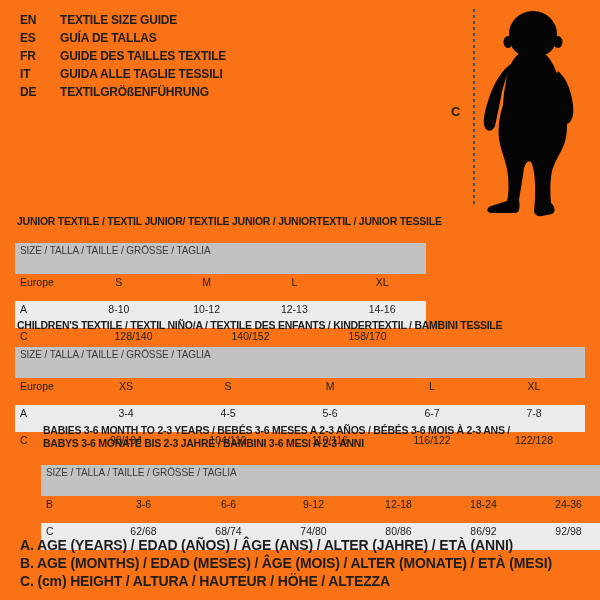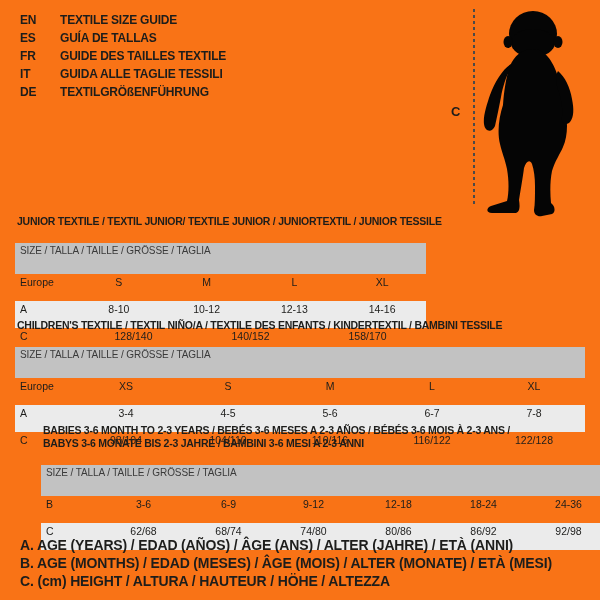--- a/index.html
+++ b/index.html
@@ -165,21 +165,21 @@
         <div class="tcell">116/122</div>
         <div class="tcell">122/128</div>
       </div>
     </div>
   <div class="table-block t3">
       <div class="table-title">BABIES 3-6 MONTH TO 2-3 YEARS / BEBÉS 3-6 MESES A 2-3 AÑOS / BÉBÉS 3-6 MOIS À 2-3 ANS /<br>BABYS 3-6 MONATE BIS 2-3 JAHRE / BAMBINI 3-6 MESI A 2-3 ANNI</div>
       <div class="size-bar">SIZE / TALLA / TAILLE / GRÖSSE / TAGLIA</div>
       <div class="trow">
         <div class="tlabel">B</div>
         <div class="tcell">3-6</div>
-        <div class="tcell">6-9</div>
+        <div class="tcell">6-6</div>
         <div class="tcell">9-12</div>
         <div class="tcell">12-18</div>
         <div class="tcell">18-24</div>
         <div class="tcell">24-36</div>
       </div>
       <div class="trow shaded">
         <div class="tlabel">C</div>
         <div class="tcell">62/68</div>
         <div class="tcell">68/74</div>
         <div class="tcell">74/80</div>

